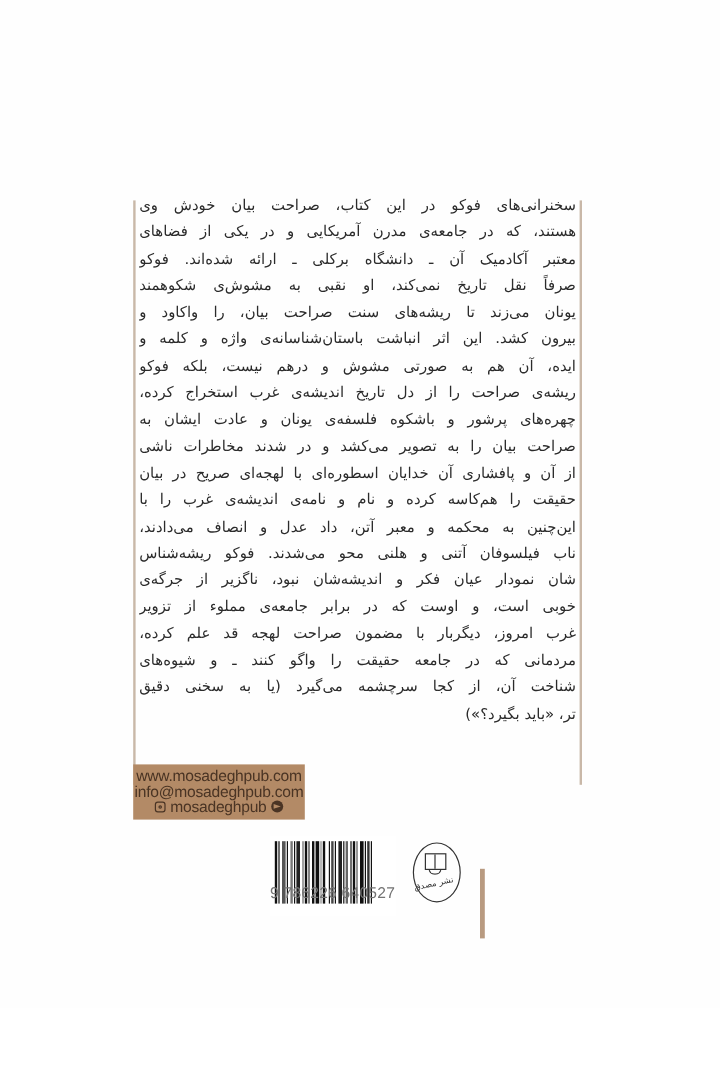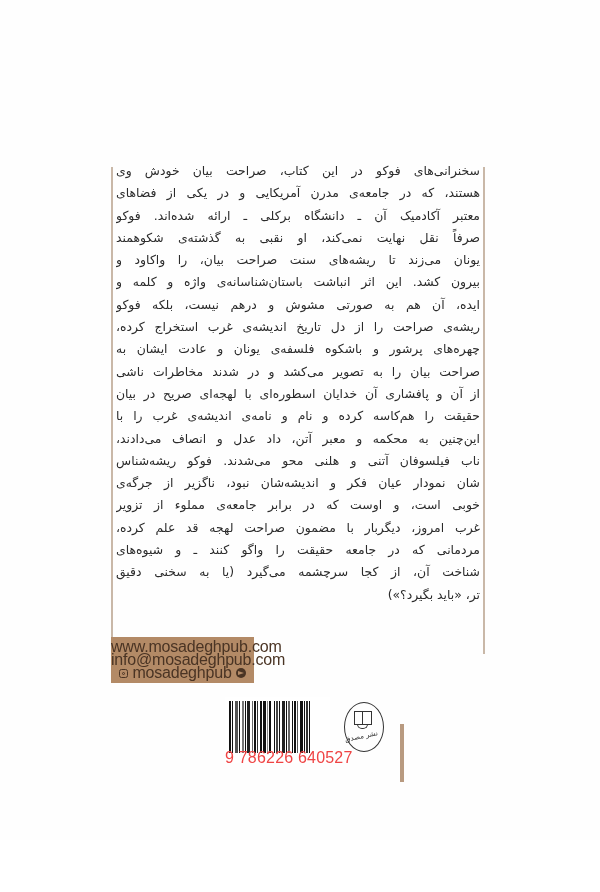--- a/index.html
+++ b/index.html
@@ -55,21 +55,21 @@
     }
     .publisher-box {
       position: absolute;
       left: 111px;
       top: 637px;
       width: 143px;
       height: 46px;
       background: #b38a66;
       color: #4a3424;
       font-family: "Liberation Sans", sans-serif;
-      font-size: 16px;
+      font-size: 13px;
       line-height: 13px;
       text-align: center;
       padding-top: 3px;
       box-sizing: border-box;
     }
     .publisher-box .row {
       display: block;
       letter-spacing: -0.2px;
     }
     .social-row {
@@ -126,25 +126,25 @@
       display: flex;
       align-items: stretch;
     }
     .bar {
       height: 100%;
       display: inline-block;
     }
     .barcode-number {
       position: absolute;
       left: 0px;
-      top: 52px;
+      top: 39px;
       width: 110px;
       font-family: "Liberation Sans", sans-serif;
-      font-size: 16px;
-      color: #ef4444;
+      font-size: 13px;
+      color: #737373;
       letter-spacing: 0.2px;
       white-space: nowrap;
     }
     .logo {
       position: absolute;
       left: 344px;
       top: 702px;
       width: 40px;
       height: 50px;
       border: 1.3px solid #333;
@@ -201,21 +201,21 @@
 <body>
 
 <div class="cover">
 
   <div class="text-frame"></div>
 
   <div class="blurb">
     <span class="line">سخنرانی‌های فوکو در این کتاب، صراحت بیان خودش وی</span>
     <span class="line">هستند، که در جامعه‌ی مدرن آمریکایی و در یکی از فضاهای</span>
     <span class="line">معتبر آکادمیک آن ـ دانشگاه برکلی ـ ارائه شده‌اند. فوکو</span>
-    <span class="line">صرفاً نقل نهایت نمی‌کند، او نقبی به گذشته‌ی شکوهمند</span>
+    <span class="line">صرفاً نقل تاریخ نمی‌کند، او نقبی به مشوش‌ی شکوهمند</span>
     <span class="line">یونان می‌زند تا ریشه‌های سنت صراحت بیان، را واکاود و</span>
     <span class="line">بیرون کشد. این اثر انباشت باستان‌شناسانه‌ی واژه و کلمه و</span>
     <span class="line">ایده، آن هم به صورتی مشوش و درهم نیست، بلکه فوکو</span>
     <span class="line">ریشه‌ی صراحت را از دل تاریخ اندیشه‌ی غرب استخراج کرده،</span>
     <span class="line">چهره‌های پرشور و باشکوه فلسفه‌ی یونان و عادت ایشان به</span>
     <span class="line">صراحت بیان را به تصویر می‌کشد و در شدند مخاطرات ناشی</span>
     <span class="line">از آن و پافشاری آن خدایان اسطوره‌ای با لهجه‌ای صریح در بیان</span>
     <span class="line">حقیقت را هم‌کاسه کرده و نام و نامه‌ی اندیشه‌ی غرب را با</span>
     <span class="line">این‌چنین به محکمه و معبر آتن، داد عدل و انصاف می‌دادند،</span>
     <span class="line">ناب فیلسوفان آتنی و هلنی محو می‌شدند. فوکو ریشه‌شناس</span>

